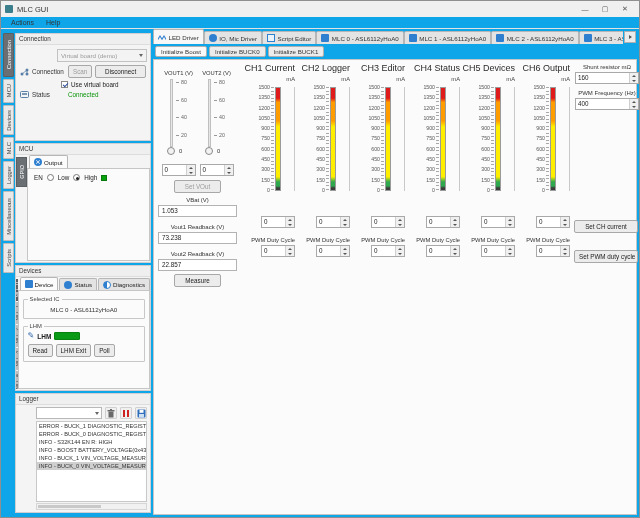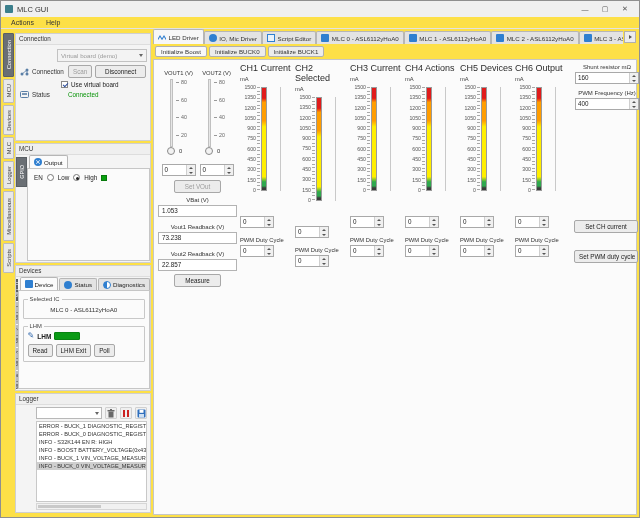--- a/index.html
+++ b/index.html
@@ -1,18 +1,18 @@
 <!DOCTYPE html>
 <html><head>
 <meta charset="utf-8">
 <style>
   *{box-sizing:border-box;margin:0;padding:0}
   html,body{margin:0;background:#d8d8d8}
   body{font-family:"Liberation Sans", sans-serif;}
-  .window{position:relative;width:640px;height:518px;background:#fde047;border:1px solid #8f8f8f;overflow:hidden;font-size:7px;color:#222}
+  .window{position:relative;width:640px;height:518px;background:#0ea5e9;border:1px solid #8f8f8f;overflow:hidden;font-size:7px;color:#222}
 
   
   .titlebar{height:16px;display:flex;align-items:center;padding:0 4px;background:#f0f0f0}
   .app-ic{width:8px;height:8px;background:#3b7f8c;border-radius:1px;margin-right:4px}
   .title{font-size:7.5px;color:#333;flex:1}
   .wc{width:20px;text-align:center;font-size:7px;color:#555;cursor:default}
   .menubar{height:12px;display:flex;align-items:center;padding-left:4px;border-bottom:1px solid #e2e2e2}
   .menu-item{padding:0 6px;font-size:7px;color:#333}
 
   .body{position:absolute;top:28px;left:0;right:0;bottom:2px}
@@ -136,21 +136,21 @@
   .sa-u{width:0;height:0;border-left:2px solid transparent;border-right:2px solid transparent;border-bottom:2.5px solid #555}
   .sa-d{width:0;height:0;border-left:2px solid transparent;border-right:2px solid transparent;border-top:2.5px solid #555}
   .vslider .spin{margin:5px auto 0}
   .vout-btn-row{text-align:center;margin-top:7px}
   .field-lab{font-size:6px;text-align:center;margin-top:7px;color:#333}
   .field{height:12px;border:1px solid #b3b3b3;background:#fff;font-size:6.3px;padding:1px 3px;margin-top:2px;color:#222}
   .measure-row{text-align:center;margin-top:6px}
 
   
   .channels{display:flex;flex:0 0 auto}
-  .channel{width:55px;display:flex;flex-direction:column;align-items:flex-start;padding-top:3px}
+  .channel{width:55px;display:flex;flex-direction:column;align-items:flex-end;padding-top:3px}
   .ch-title{font-size:9px;color:#2b2b2b}
   .ch-unit{font-size:5.8px;color:#444;margin:3px 0 5px}
   .g-wrap{display:flex;height:104px}
   .g-labels{height:108px;margin-top:-2px;display:flex;flex-direction:column;justify-content:space-between;align-items:flex-end;width:16px}
   .g-lbl{font-size:5.2px;color:#555;line-height:5px}
   .g-ticks{width:3px;height:104px;margin:0 1px;background:repeating-linear-gradient(to bottom,#a8a8a8 0 1px,transparent 1px 3.5px)}
   .g-bar{width:6px;height:104px;border:1px solid #9a9a9a;background:linear-gradient(to top,#3c3c3c 0 2%,#2fa84f 4% 8%,#ffee00 13% 62%,#ff9d00 68% 86%,#e01b1b 90% 100%)}
   .g-sep{width:1px;height:104px;background:#c9c9c9;margin-left:13px}
   .ch-spin1{margin-top:25px}
   .ch-pwm{font-size:5.8px;color:#333;margin-top:9px}
@@ -566,21 +566,21 @@
                     <span class="sa-u"></span>
                   </div>
                   <div>
                     <span class="sa-d"></span>
                   </div>
                 </span>
               </div>
             </div>
 
             <div class="channel">
-              <div class="ch-title">CH2 Selected</div>
+              <div class="ch-title">CH2 Logger</div>
               <div class="ch-unit">mA</div>
               <div class="g-wrap">
                 <span class="g-labels">
 
                 <span class="g-lbl">1500</span>
                   <span class="g-lbl">1350</span>
                   <span class="g-lbl">1200</span>
                   <span class="g-lbl">1050</span>
                   <span class="g-lbl">900</span>
                   <span class="g-lbl">750</span>
@@ -613,21 +613,21 @@
                     <span class="sa-u"></span>
                   </div>
                   <div>
                     <span class="sa-d"></span>
                   </div>
                 </span>
               </div>
             </div>
 
             <div class="channel">
-              <div class="ch-title">CH3 Current</div>
+              <div class="ch-title">CH3 Editor</div>
               <div class="ch-unit">mA</div>
               <div class="g-wrap">
                 <span class="g-labels">
 
                 <span class="g-lbl">1500</span>
                   <span class="g-lbl">1350</span>
                   <span class="g-lbl">1200</span>
                   <span class="g-lbl">1050</span>
                   <span class="g-lbl">900</span>
                   <span class="g-lbl">750</span>
@@ -660,21 +660,21 @@
                     <span class="sa-u"></span>
                   </div>
                   <div>
                     <span class="sa-d"></span>
                   </div>
                 </span>
               </div>
             </div>
 
             <div class="channel">
-              <div class="ch-title">CH4 Actions</div>
+              <div class="ch-title">CH4 Status</div>
               <div class="ch-unit">mA</div>
               <div class="g-wrap">
                 <span class="g-labels">
 
                 <span class="g-lbl">1500</span>
                   <span class="g-lbl">1350</span>
                   <span class="g-lbl">1200</span>
                   <span class="g-lbl">1050</span>
                   <span class="g-lbl">900</span>
                   <span class="g-lbl">750</span>

